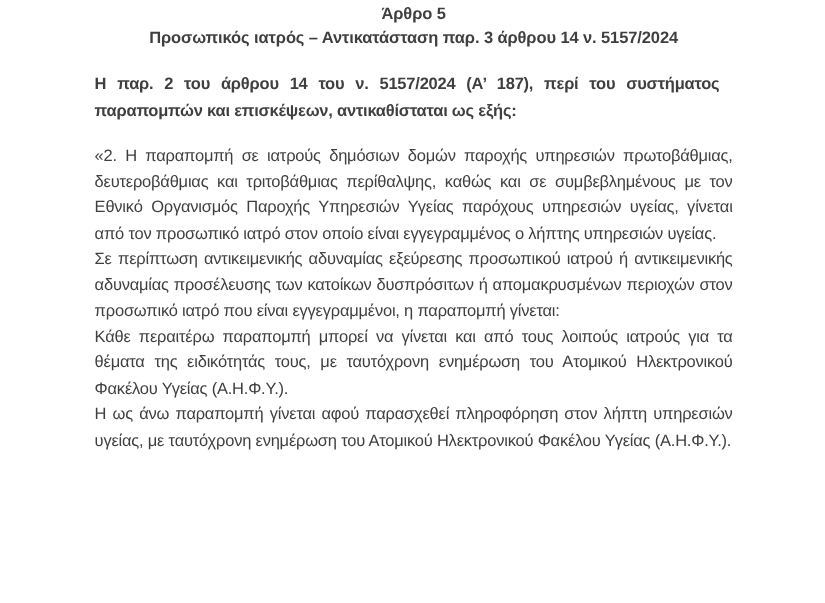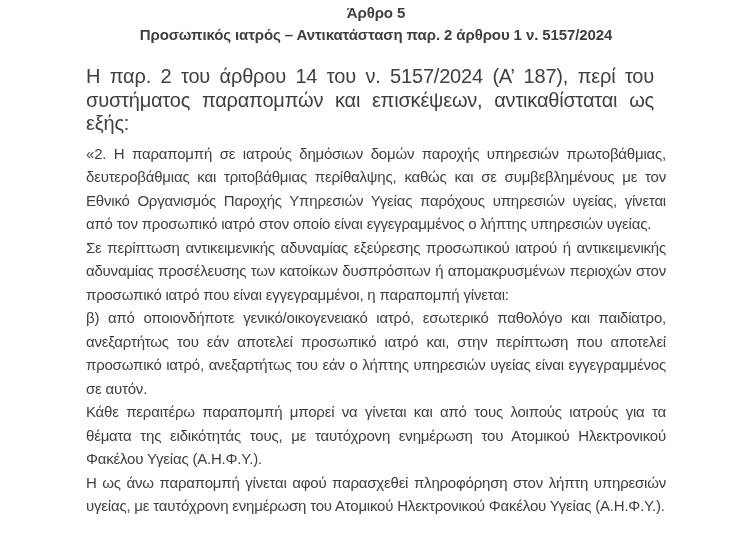--- a/index.html
+++ b/index.html
@@ -30,51 +30,51 @@
     letter-spacing: -0.1px;
   }
   .heading .article-number {
     display: block;
   }
   .heading .article-title {
     display: block;
   }
   .intro {
     margin: 19px 12px 0 0;
-    font-size: 20px;
+    font-size: 15px;
     line-height: 23.5px;
     letter-spacing: -0.2px;
     text-align: justify;
+    font-weight: bold;
   }
   .provision {
-    margin-top: 6px;
+    margin-top: 18px;
   }
   .provision p {
     margin: 0;
     font-size: 15px;
     line-height: 23.5px;
     letter-spacing: -0.2px;
     text-align: justify;
   }
 </style>
 </head>
 <body>
 
 <div class="page">
   <div class="content">
 
     <div class="heading">
       <span class="article-number">Άρθρο 5</span>
-      <span class="article-title">Προσωπικός ιατρός – Αντικατάσταση παρ. 2 άρθρου 1 ν. 5157/2024</span>
+      <span class="article-title">Προσωπικός ιατρός – Αντικατάσταση παρ. 3 άρθρου 14 ν. 5157/2024</span>
     </div>
 
     <p class="intro">Η παρ. 2 του άρθρου 14 του ν. 5157/2024 (Α’ 187), περί του συστήματος παραπομπών και επισκέψεων, αντικαθίσταται ως εξής:</p>
 
     <div class="provision">
       <p>«2. Η παραπομπή σε ιατρούς δημόσιων δομών παροχής υπηρεσιών πρωτοβάθμιας, δευτεροβάθμιας και τριτοβάθμιας περίθαλψης, καθώς και σε συμβεβλημένους με τον Εθνικό Οργανισμός Παροχής Υπηρεσιών Υγείας παρόχους υπηρεσιών υγείας, γίνεται από τον προσωπικό ιατρό στον οποίο είναι εγγεγραμμένος ο λήπτης υπηρεσιών υγείας.</p>
       <p>Σε περίπτωση αντικειμενικής αδυναμίας εξεύρεσης προσωπικού ιατρού ή αντικειμενικής αδυναμίας προσέλευσης των κατοίκων δυσπρόσιτων ή απομακρυσμένων περιοχών στον προσωπικό ιατρό που είναι εγγεγραμμένοι, η παραπομπή γίνεται:</p>
-      <p>β) από οποιονδήποτε γενικό/οικογενειακό ιατρό, εσωτερικό παθολόγο και παιδίατρο, ανεξαρτήτως του εάν αποτελεί προσωπικό ιατρό και, στην περίπτωση που αποτελεί προσωπικό ιατρό, ανεξαρτήτως του εάν ο λήπτης υπηρεσιών υγείας είναι εγγεγραμμένος σε αυτόν.</p>
       <p>Κάθε περαιτέρω παραπομπή μπορεί να γίνεται και από τους λοιπούς ιατρούς για τα θέματα της ειδικότητάς τους, με ταυτόχρονη ενημέρωση του Ατομικού Ηλεκτρονικού Φακέλου Υγείας (Α.Η.Φ.Υ.).</p>
       <p>Η ως άνω παραπομπή γίνεται αφού παρασχεθεί πληροφόρηση στον λήπτη υπηρεσιών υγείας, με ταυτόχρονη ενημέρωση του Ατομικού Ηλεκτρονικού Φακέλου Υγείας (Α.Η.Φ.Υ.).</p>
     </div>
 
   </div>
 </div>
 
 </body></html>

